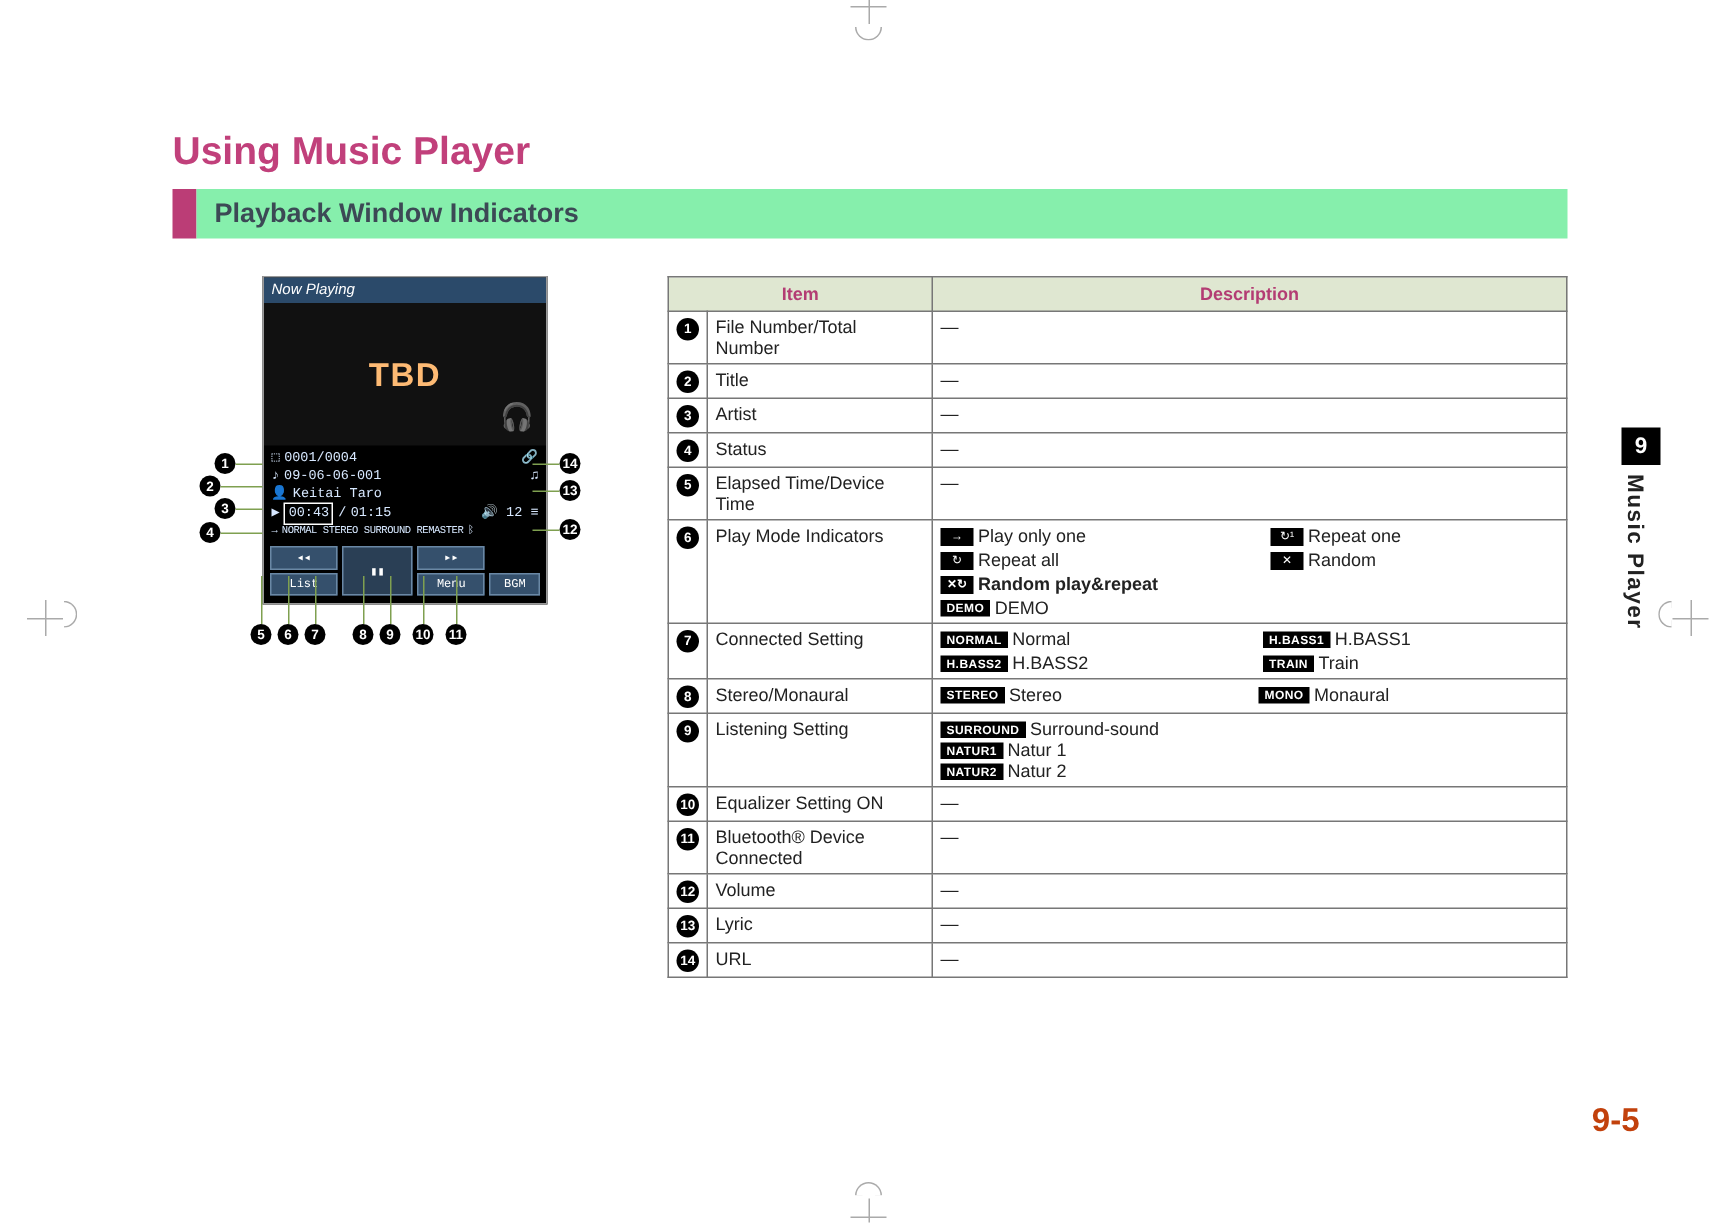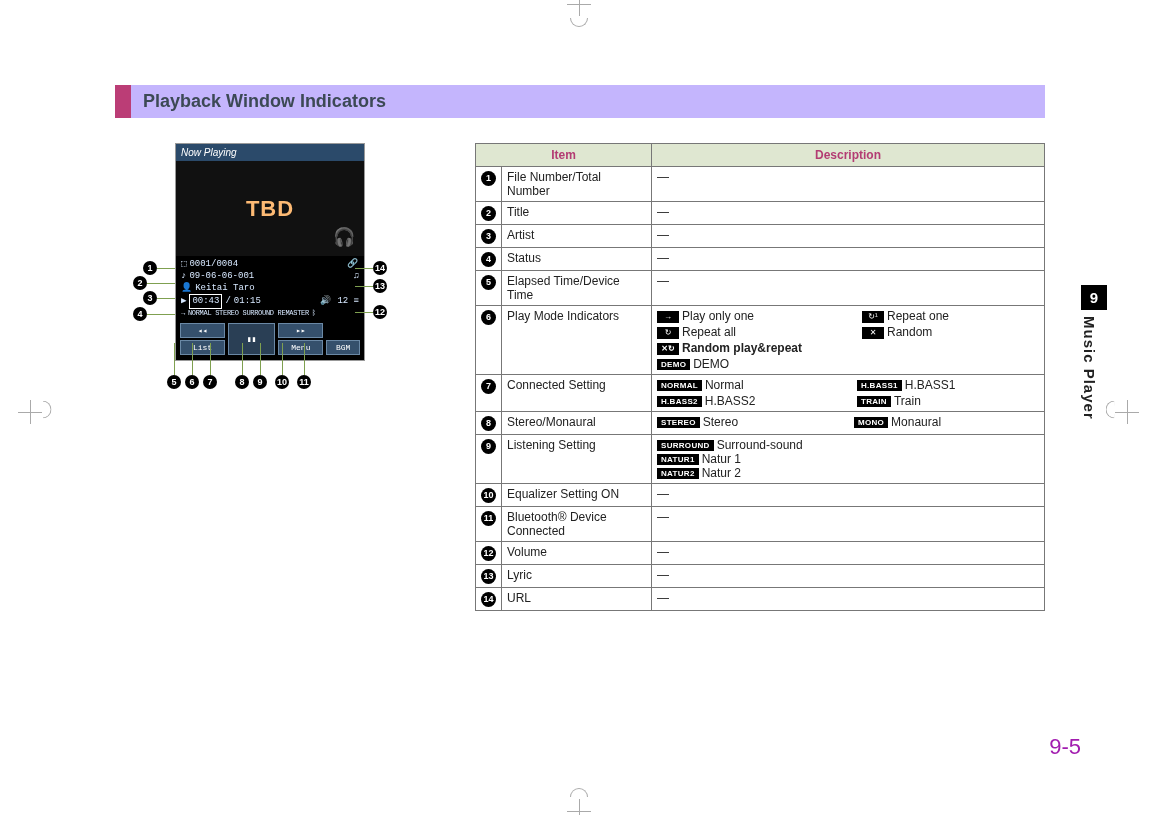--- a/index.html
+++ b/index.html
@@ -28,29 +28,28 @@
     display: flex;
     align-items: stretch;
     margin-bottom: 25px;
   }
   .section-bar .accent {
     width: 16px;
     background: #bb3d76;
   }
   .section-bar .label {
     flex: 1;
-    background: #c4b5fd;
+    background: #86efac;
     color: #3c4955;
     font-size: 18px;
     font-weight: bold;
     padding: 6px 12px;
   }
   .content-row {
     display: flex;
-    gap: 30px;
   }
   .left-col {
     width: 330px;
     position: relative;
     padding-left: 40px;
   }
   .right-col {
     flex: 1;
   }
   
@@ -219,25 +218,25 @@
   }
   .tab-label {
     writing-mode: vertical-rl;
     font-weight: bold;
     font-size: 15px;
     margin-top: 6px;
     letter-spacing: 1px;
   }
   .page-num {
     position: absolute;
-    right: 76px;
+    right: 64px;
     bottom: 55px;
     font-size: 22px;
-    font-weight: 400;
-    color: #a21caf;
+    font-weight: 700;
+    color: #c2410c;
   }
   
   .crop {
     position: absolute;
     width: 24px;
     height: 24px;
   }
   .crop::before, .crop::after {
     content: "";
     position: absolute;
@@ -264,20 +263,21 @@
 <div class="semi" style="left:570px; top:18px;"></div>
 <div class="crop ml"></div>
 <div class="semi" style="left:38px; top:405px; transform:rotate(-90deg);"></div>
 <div class="crop mr"></div>
 <div class="semi" style="right:38px; top:405px; transform:rotate(90deg);"></div>
 <div class="crop bc"></div>
 <div class="semi" style="left:570px; bottom:18px; transform:rotate(180deg);"></div>
 
 <div class="page">
 
+  <div class="title">Using Music Player</div>
 
   <div class="section-bar">
     <div class="accent"></div>
     <div class="label">Playback Window Indicators</div>
   </div>
 
   <div class="content-row">
 
     <div class="left-col">
 

